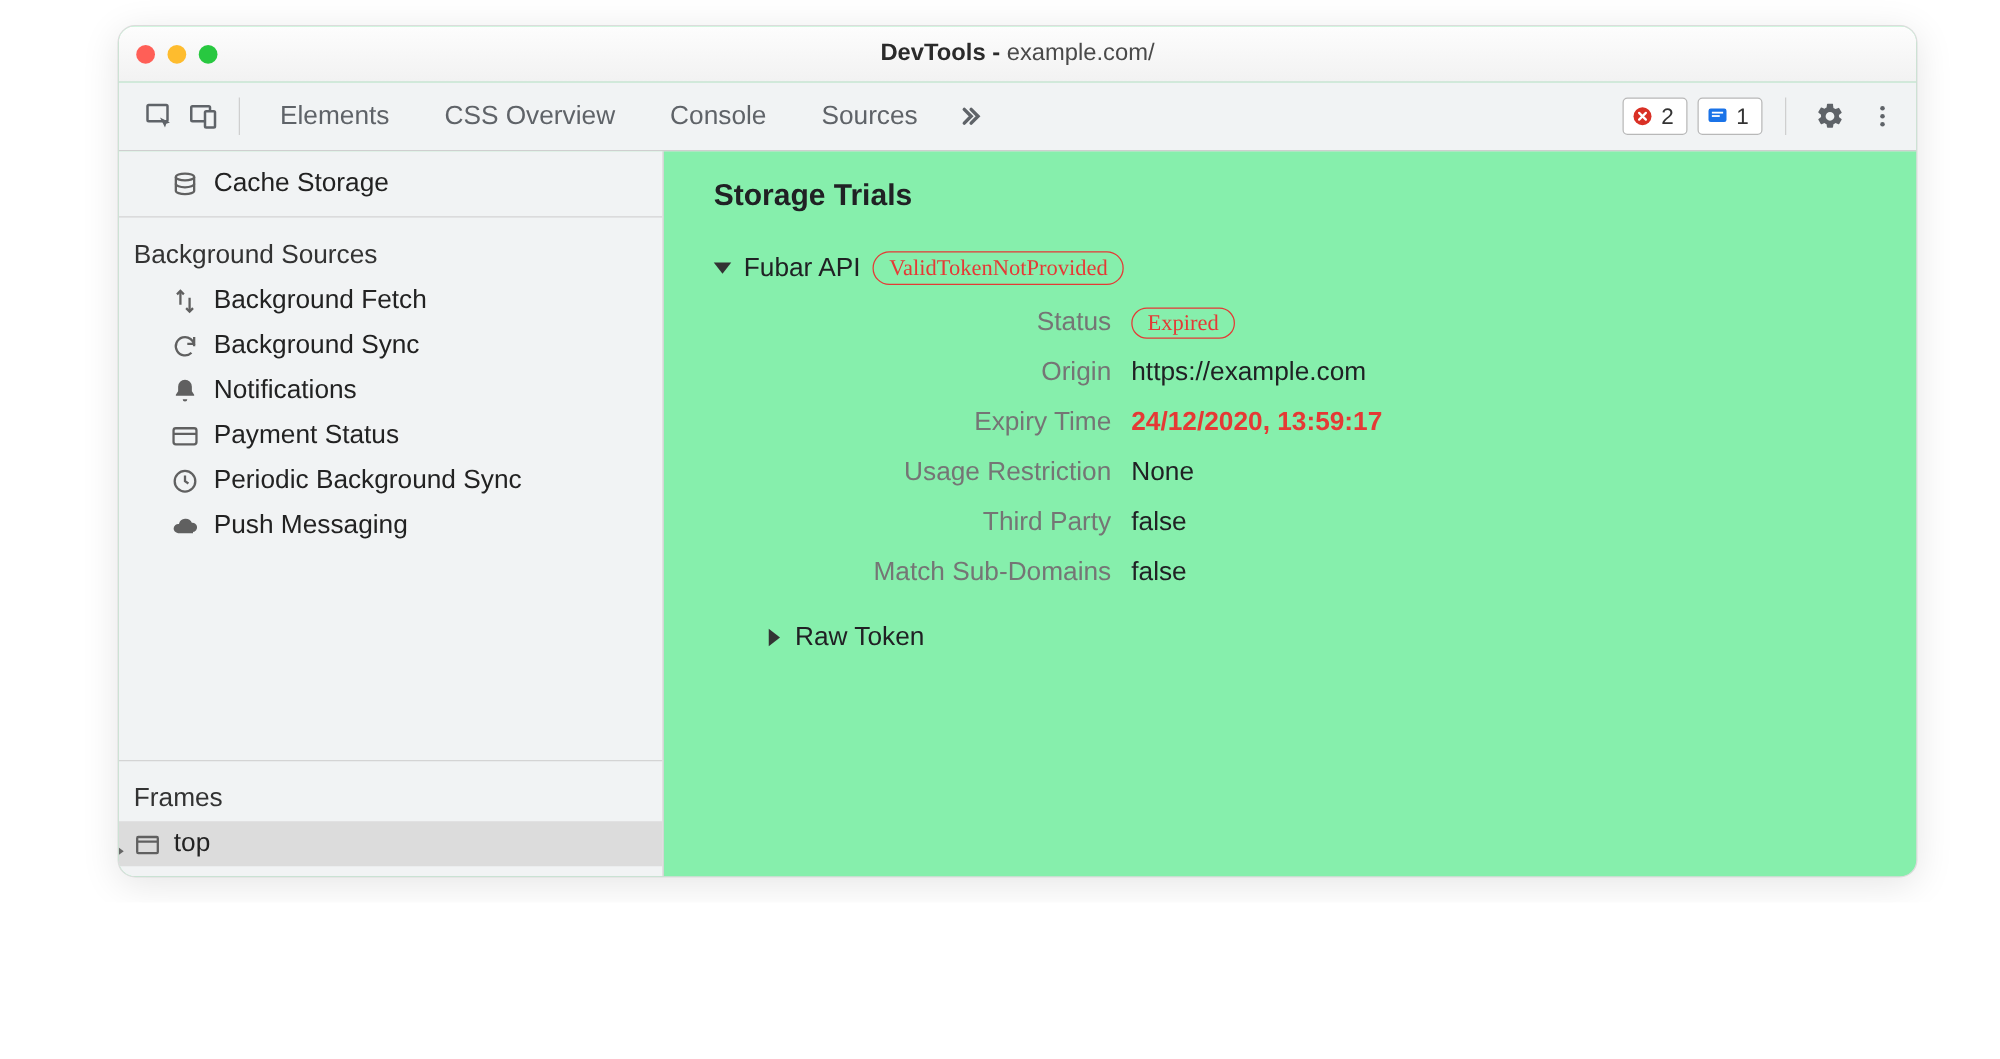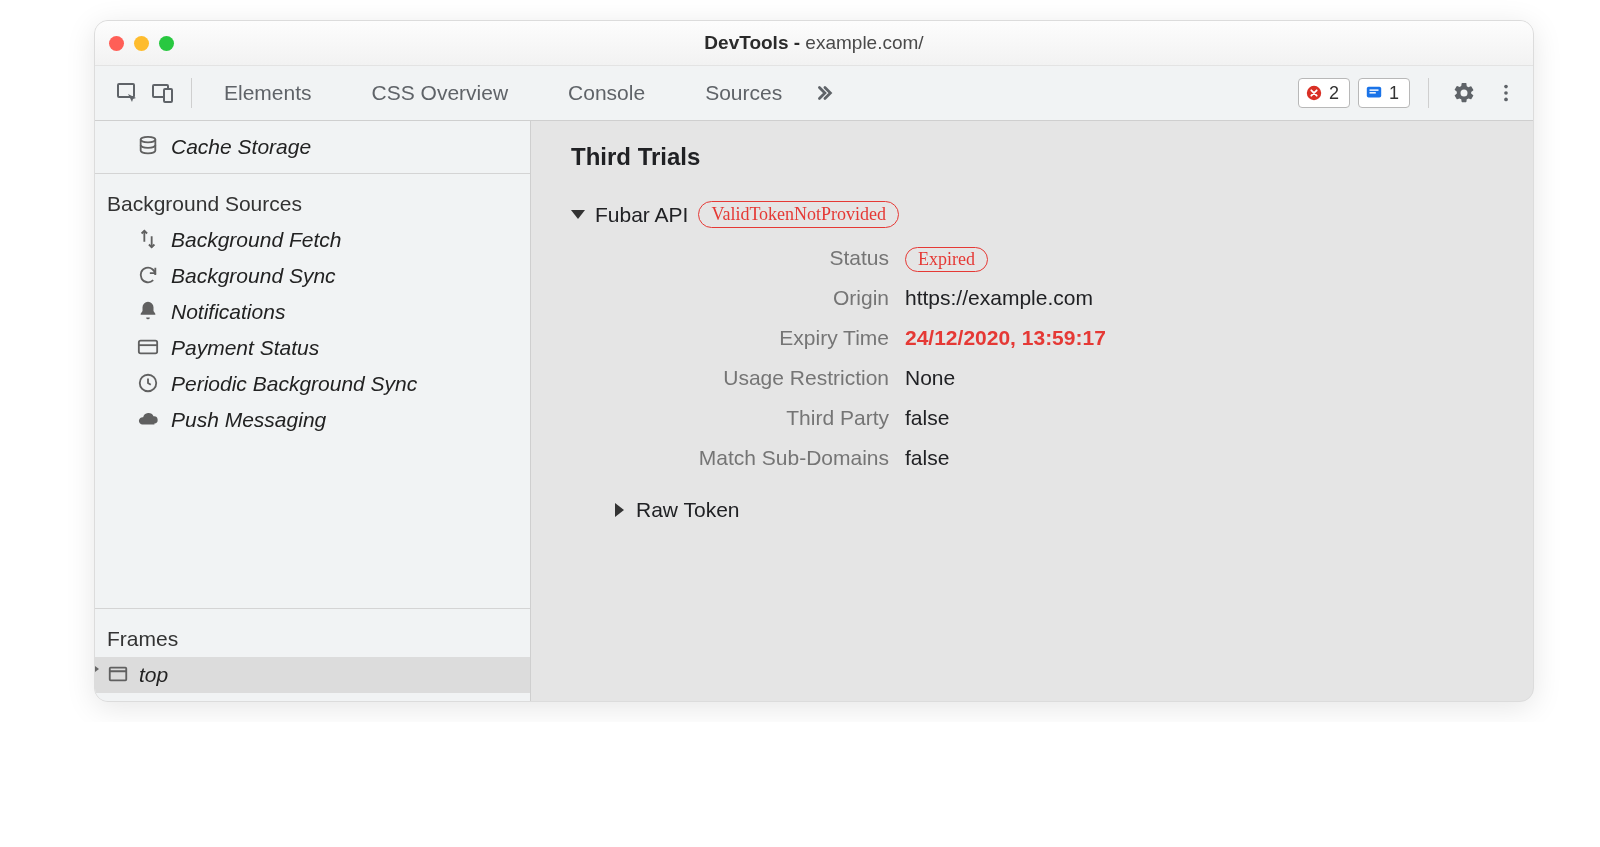--- a/index.html
+++ b/index.html
@@ -7,21 +7,21 @@
     margin: 0;
     background: #fff;
     font-family: -apple-system, BlinkMacSystemFont, "Segoe UI", Helvetica, Arial, sans-serif;
     display: flex;
     justify-content: center;
     align-items: flex-start;
     padding: 20px 0;
   }
   .window {
     width: 1440px;
-    background: #e5e5e5;
+    background: #86efac;
     border: 1px solid #dcdcdc;
     border-radius: 14px;
     box-shadow: 0 6px 30px rgba(0,0,0,0.10);
     overflow: hidden;
     margin-left: 28px;
   }
   .titlebar {
     height: 45px;
     display: flex;
     align-items: center;
@@ -58,21 +58,21 @@
     color: #5f6368;
   }
   .toolbar .tool-btn {
     width: 36px; height: 36px;
     display:flex;align-items:center;justify-content:center;
     color:#5f6368;
   }
   .toolbar .divider {
     width:1px; height:30px; background:#cfcfcf; margin:0 10px;
   }
-  .tabs { display:flex; align-items:stretch; height:100%; gap: 16px; }
+  .tabs { display:flex; align-items:stretch; height:100%; gap: 0; }
   .tab {
     padding: 0 22px;
     display:flex; align-items:center;
     height: 100%;
     color:#5f6368;
     position:relative;
     white-space:nowrap;
   }
   .tab.active { color:#1a73e8; }
   .tab.active::after {
@@ -106,24 +106,23 @@
     color:#202124;
     display:flex;flex-direction:column;
   }
   .sidebar .group { padding: 8px 0; }
   .sidebar .group + .group { border-top:1px solid #d4d4d4; }
   .sidebar .group-title {
     padding: 10px 12px 6px 12px;
     color:#333; font-size:21px;
   }
   .sidebar .item {
-    display:flex;align-items:flex-start;gap:12px;
+    display:flex;align-items:flex-end;gap:12px;
     padding: 6px 12px 6px 42px;
     color:#222;
-    font-style:italic;
   }
   .sidebar .item .ic {
     width:22px;height:22px;flex:0 0 22px;
     display:flex;align-items:center;justify-content:center;
     color:#606060;
   }
   .sidebar .item .ic svg { width:22px;height:22px; stroke:#606060; fill:none; stroke-width:2; }
   .sidebar .item .ic svg.filled { fill:#606060; stroke:none; }
   .sidebar .item.selected { background:#dcdcdc; }
   .sidebar .item .tree-arrow {
@@ -352,21 +351,21 @@
                 <rect x="3" y="5" width="18" height="14" rx="1"></rect>
                 <line x1="3" y1="9" x2="21" y2="9"></line>
               </svg>
           </span>
           <span>top</span>
         </div>
       </div>
     </div>
 
     <div class="main">
-      <h2>Third Trials</h2>
+      <h2>Storage Trials</h2>
 
       <div class="tree-row">
         <span class="disclosure-down"></span>
         <span>Fubar API</span>
         <span class="pill">ValidTokenNotProvided</span>
       </div>
 
       <div class="props">
         <div class="prop-label">Status</div>
         <div class="prop-value">

